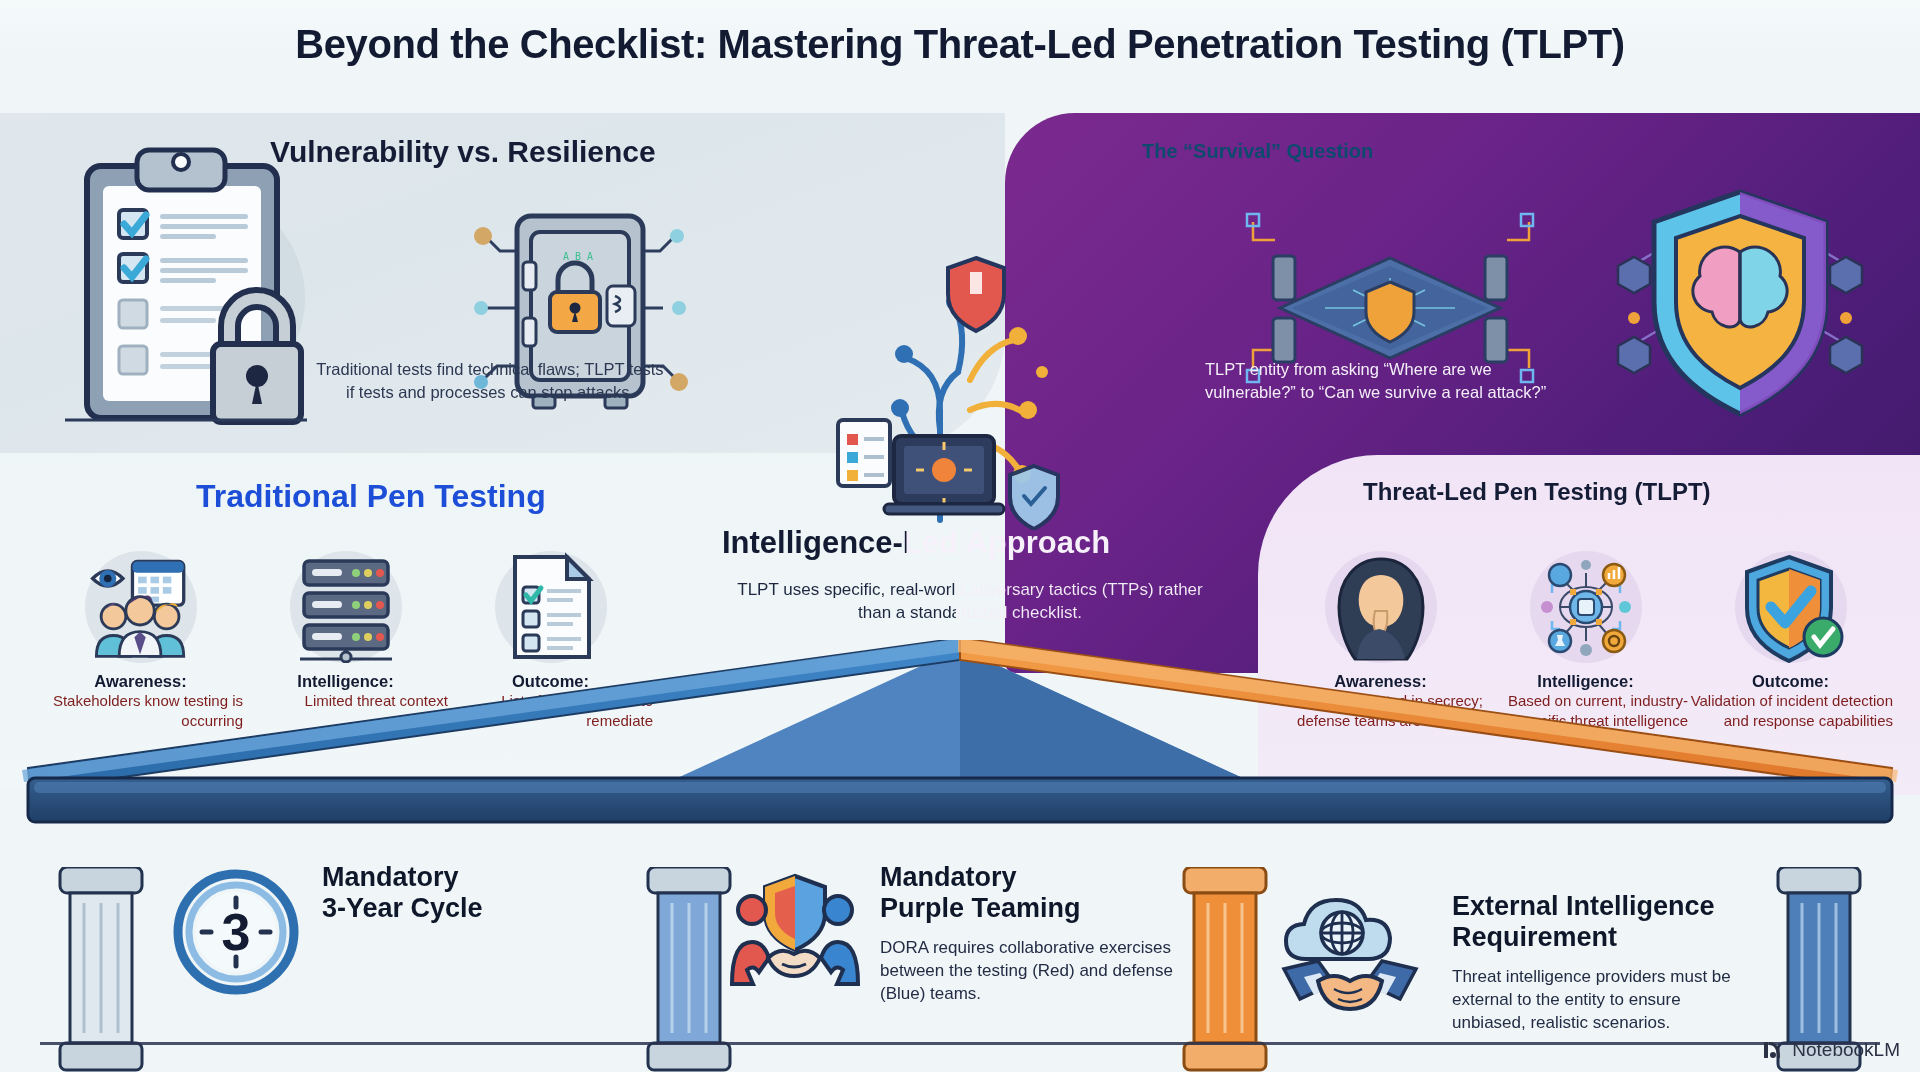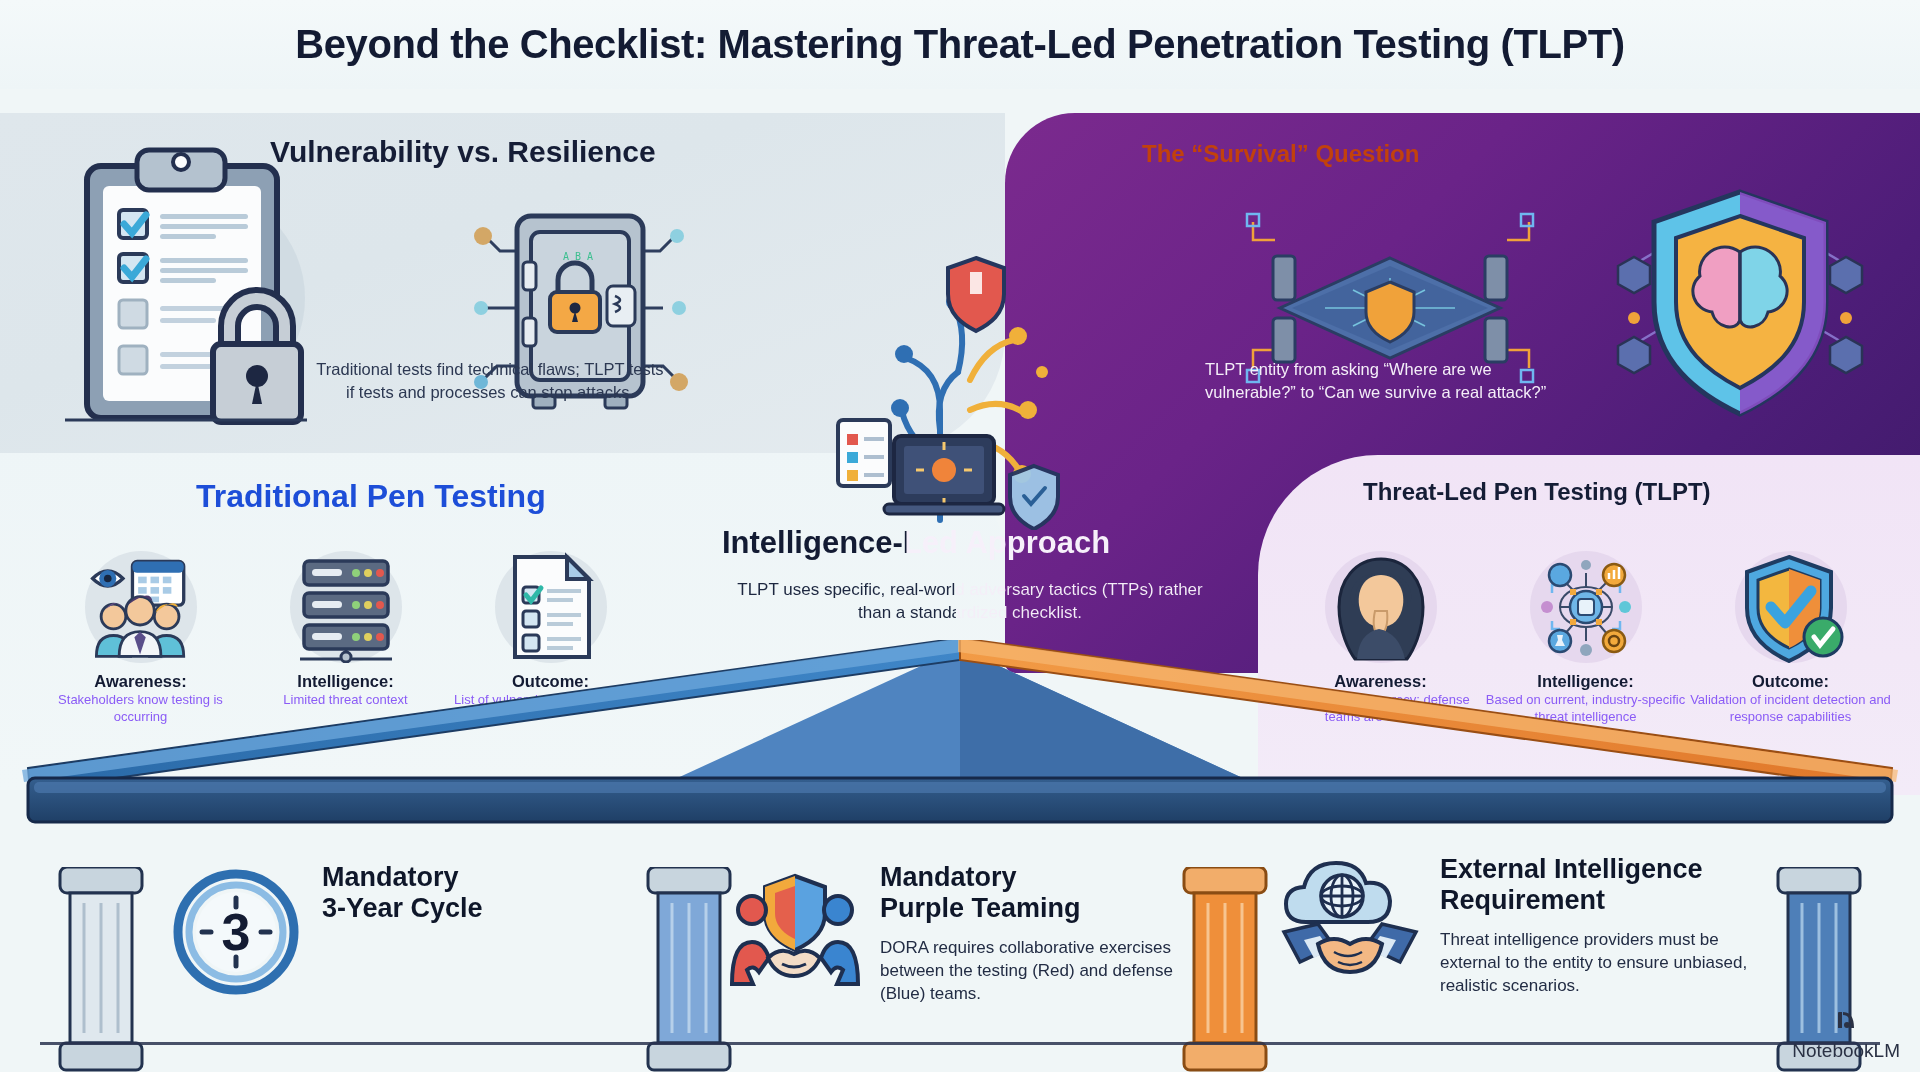--- a/index.html
+++ b/index.html
@@ -63,39 +63,39 @@
     position: absolute; font-weight: bold; white-space: nowrap;
   }
   .panel-body {
     position: absolute; text-align: center; line-height: 1.38;
   }
 
   
   .h-vuln  { left:270px; top:135px; font-size:30px; color:#151d36; z-index:20; }
   .p-vuln  { left:310px; top:358px; width:360px; font-size:16.5px; color:#2c3852; z-index:20; }
 
-  .h-surv  { left:1142px; top:140px; font-size:24px; color:#c2410c; z-index:22; }
+  .h-surv  { left:1142px; top:140px; font-size:20px; color:#0c4a6e; z-index:22; }
   .p-surv  { left:1205px; top:358px; width:355px; font-size:16.5px; color:#f4eef8; z-index:22; text-align:left;}
 
   .h-trad  { left:196px; top:478px; font-size:32px; color:#1d4ed8; z-index:20; }
   .h-tlpt  { left:1363px; top:478px; font-size:24px; color:#151d36; z-index:22; }
 
   .h-intel { left:722px; top:525px; font-size:31px; z-index:30;
              background: linear-gradient(90deg,#131b33 0%,#131b33 47.5%,#f6f0fa 47.6%,#f6f0fa 100%);
              -webkit-background-clip: text; background-clip: text; color: transparent; }
   .p-intel { left:735px; top:578px; width:470px; font-size:17px; z-index:30;
              background: linear-gradient(90deg,#1d2740 0%,#1d2740 47%,#f4eef8 47.1%,#f4eef8 100%);
              -webkit-background-clip: text; background-clip: text; color: transparent; }
 
   
   .col-group { position: absolute; display: flex; z-index: 22; }
   .col { width: 205px; text-align: center; }
   .col .icon-wrap { height: 118px; display:flex; align-items:flex-end; justify-content:center; }
   .col .lbl { margin-top: 9px; font-size: 16.5px; font-weight: bold; color:#131b33; }
-  .col .dsc { font-size: 13px; color:#8b5cf6; line-height: 1.34; }
+  .col .dsc { font-size: 15px; color:#7f1d1d; line-height: 1.34; text-align: right; }
   .group-left  { left: 38px;  top: 545px; }
   .group-right { left: 1278px; top: 545px; }
 
   
   .ibg { position: relative; width: 112px; height: 112px; border-radius: 50%;
          display:flex; align-items:center; justify-content:center; }
   .ibg.grey { background: #dde5ea; }
   .ibg.lav  { background: #e6d8ee; }
 
   
@@ -104,21 +104,21 @@
   .dora-item { position:absolute; }
   .dora-h { font-size:27px; font-weight:bold; color:#0f172a; line-height:1.14; }
   .dora-p { font-size:17px; color:#222c44; line-height:1.36; margin-top:12px; }
 
   .pillar { position:absolute; bottom:0; width:86px; height:205px; z-index:43; }
   .baseline { position:absolute; left:40px; top:1042px; width:1840px; height:3px;
               background:#2a3450; z-index:45; opacity:.85; }
 
   
   .watermark { position:absolute; right:20px; bottom:10px; display:flex;
-               align-items:center; gap:8px; font-size:19px; color:#2a3144; z-index:60;flex-direction:column; }
+               align-items:center; gap:8px; font-size:19px; color:#2a3144; z-index:60; }
 
   .nowrap { white-space: nowrap; }
 </style>
 </head>
 <body>
 
 <div id="canvas">
 
   <div class="panel-ml"></div>
   <div class="panel-tl"></div>
@@ -612,21 +612,21 @@
     </svg>
     <div>
       <div class="dora-h">
         <span>Mandatory</span><br>
         <span>Purple Teaming</span>
       </div>
       <div class="dora-p">DORA requires collaborative exercises between the testing (Red) and defense (Blue) teams.</div>
     </div>
   </div>
 
-  <div class="dora-item" style="left:1280px;top:854px;width:470px;display:flex;gap:20px;z-index:46;">
+  <div class="dora-item" style="left:1280px;top:891px;width:470px;display:flex;gap:32px;z-index:46;">
     <svg width="140" height="126" viewBox="0 0 140 126" style="flex:none;margin-top:6px;">
       <path d="M26 62 q-20 0 -20 -18 q0 -16 18 -17 q6 -24 32 -24 q24 0 30 20 q22 -2 24 18 q0 21 -22 21z" fill="#bfdcee" stroke="#1e2f50" stroke-width="4"></path>
       <circle cx="62" cy="36" r="21" fill="#e8f3fa" stroke="#1e2f50" stroke-width="3.5"></circle>
       <g stroke="#1e2f50" stroke-width="2.8" fill="none">
         <path d="M41 36 h42"></path>
           <path d="M62 15 v42"></path>
         <ellipse cx="62" cy="36" rx="11" ry="21"></ellipse>
           <ellipse cx="62" cy="36" rx="21" ry="10"></ellipse>
       </g>
       <path d="M4 72 l34 -8 l16 22 l-34 16z" fill="#3f6aa8" stroke="#1e2f50" stroke-width="3.5"></path>

